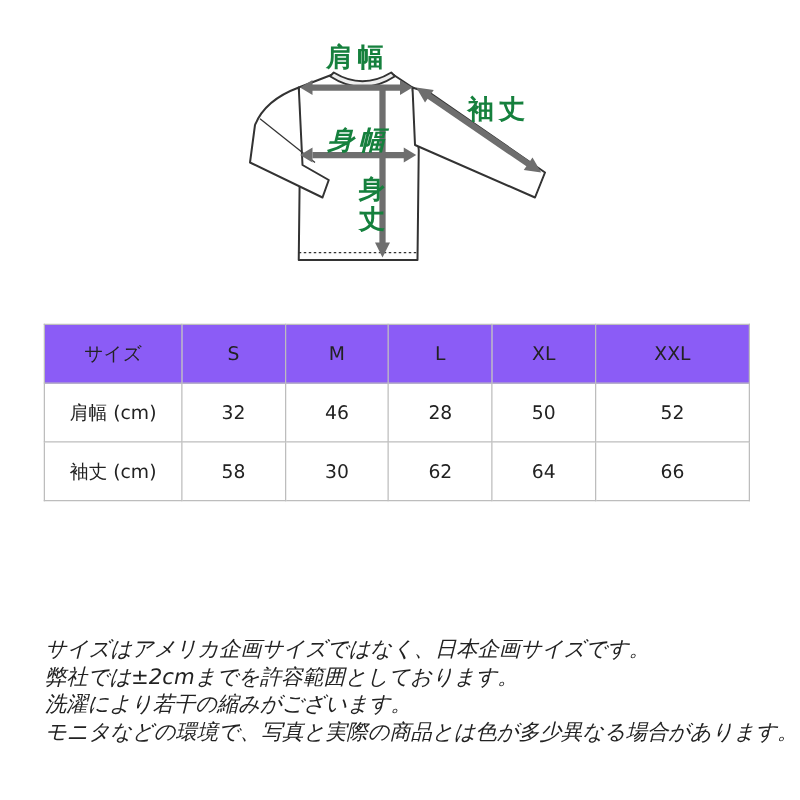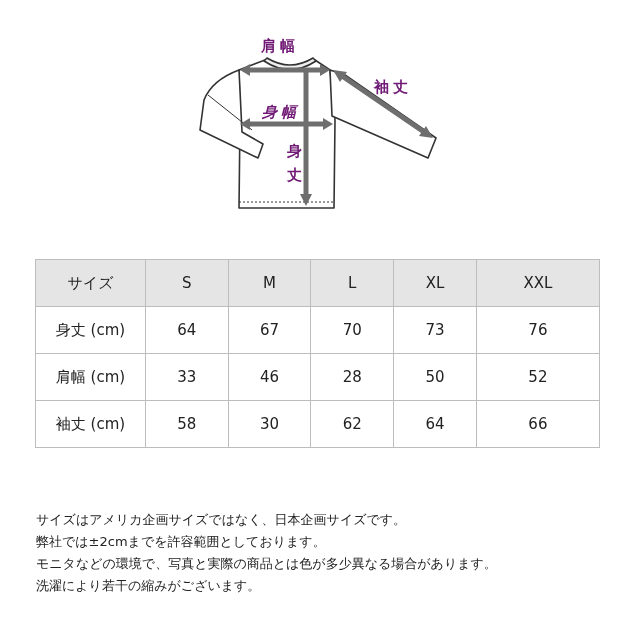--- a/index.html
+++ b/index.html
@@ -1,26 +1,26 @@
 <!DOCTYPE html>
 <html><head>
 <meta charset="utf-8">
 <style>
   html, body { margin:0; padding:0; background:#ffffff; }
   body { width:640px; height:640px; position:relative; overflow:hidden;
          font-family:"DejaVu Sans","Liberation Sans",sans-serif; color:#222; }
   .diagram { position:absolute; left:190px; top:20px; width:260px; height:200px; }
   .diagram svg { position:absolute; left:0; top:0; }
-  .dlabel { position:absolute; font-weight:bold; font-size:15px; color:#701a75; letter-spacing:4px; line-height:16px; }
+  .dlabel { position:absolute; font-weight:bold; font-size:21px; color:#15803d; letter-spacing:4px; line-height:16px; }
   table.size { position:absolute; left:35px; top:259px; border-collapse:collapse; width:565px; }
   table.size th, table.size td { border:1px solid #bdbdbd; text-align:center; font-size:15px;
          height:46px; padding:0; font-weight:normal; color:#222; }
-  table.size th { background:#e5e5e5; height:46px; }
+  table.size th { background:#8b5cf6; height:46px; }
   table.size td:first-child, table.size th:first-child { width:109px; }
-  .notes { position:absolute; left:36px; top:509px; font-size:13px; line-height:22px; color:#222; }
+  .notes { position:absolute; left:36px; top:509px; font-size:17px; line-height:22px; color:#222;font-style:italic; }
   .notes div { white-space:nowrap; }
 </style>
 </head>
 <body>
 
 <div class="diagram">
   <svg width="260" height="200" viewBox="0 0 260 200">
     <g fill="#fff" stroke="#333" stroke-width="1.6" stroke-linejoin="round">
 
       <path d="M49 50 L75 40 Q100 52 125 40 L140 50 L145 100 L144 188 L49 188 L50 100 Z"></path>
@@ -62,44 +62,36 @@
   <tbody>
       <tr>
     <th>サイズ</th>
     <th>S</th>
     <th>M</th>
     <th>L</th>
     <th>XL</th>
     <th>XXL</th>
   </tr>
   <tr>
-    <td>身丈 (cm)</td>
-    <td>64</td>
-    <td>67</td>
-    <td>70</td>
-    <td>73</td>
-    <td>76</td>
-  </tr>
-  <tr>
     <td>肩幅 (cm)</td>
-    <td>33</td>
+    <td>32</td>
     <td>46</td>
     <td>28</td>
     <td>50</td>
     <td>52</td>
   </tr>
   <tr>
     <td>袖丈 (cm)</td>
     <td>58</td>
     <td>30</td>
     <td>62</td>
     <td>64</td>
     <td>66</td>
   </tr>
 </tbody>
   </table>
 
 <div class="notes">
   <div>サイズはアメリカ企画サイズではなく、日本企画サイズです。</div>
   <div>弊社では±2cmまでを許容範囲としております。</div>
+  <div>洗濯により若干の縮みがございます。</div>
   <div>モニタなどの環境で、写真と実際の商品とは色が多少異なる場合があります。</div>
-  <div>洗濯により若干の縮みがございます。</div>
 </div>
 
 </body></html>

